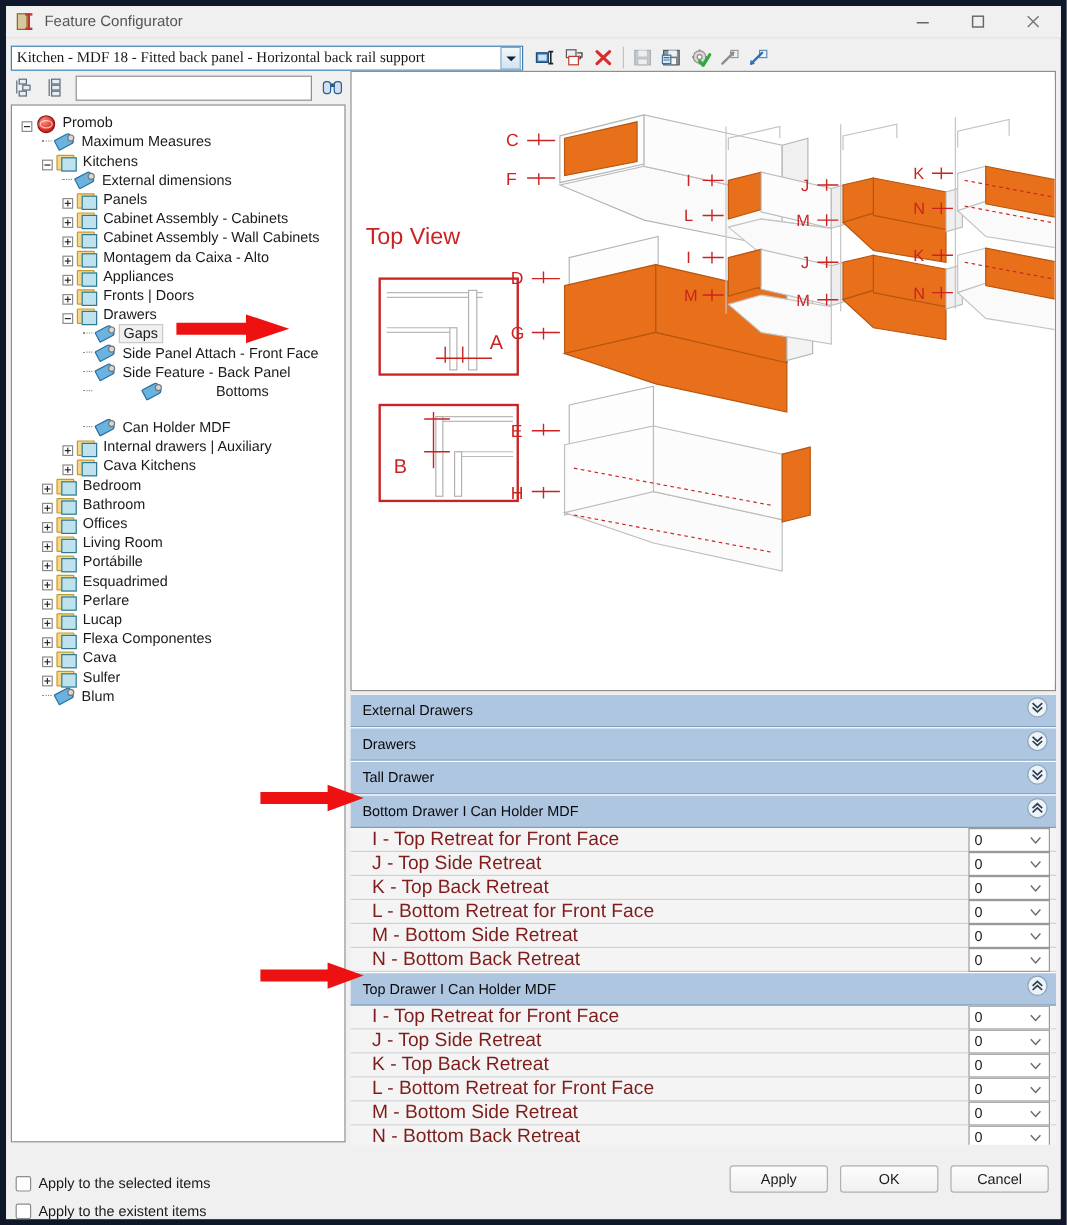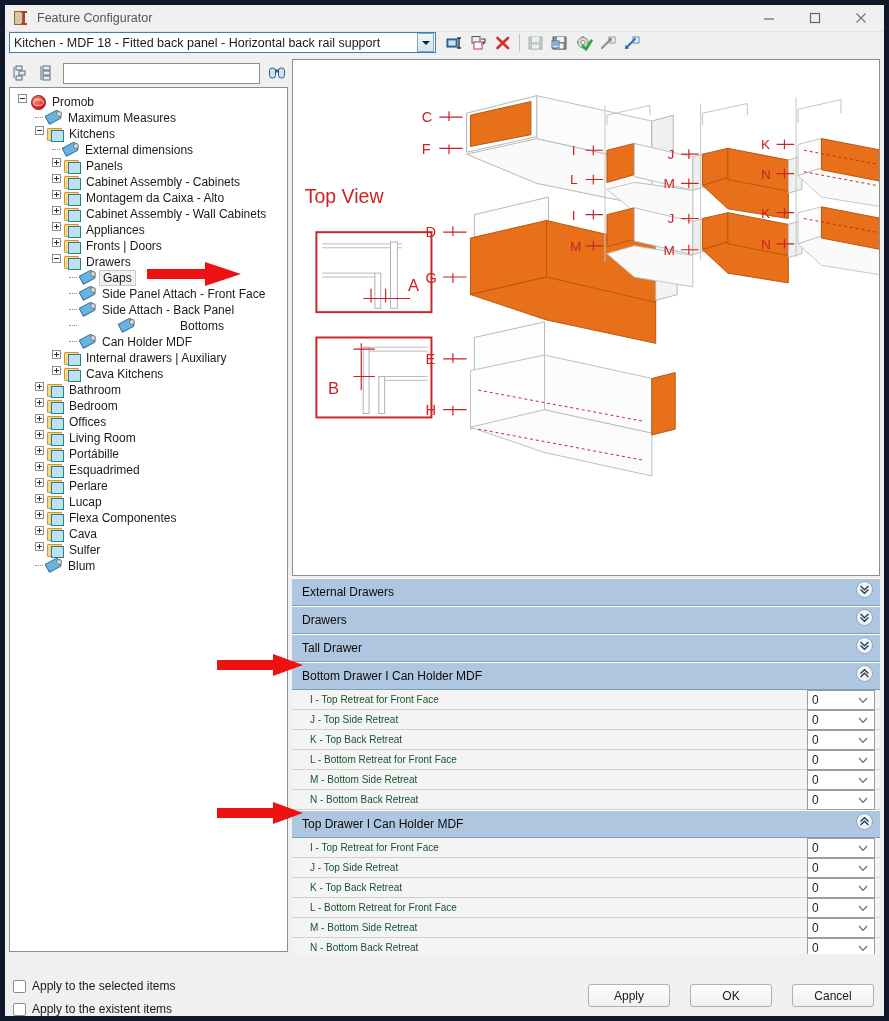--- a/index.html
+++ b/index.html
@@ -60,23 +60,24 @@
     width: 46px; height: 27px;
     display: flex; align-items: center; justify-content: center;
     color: #777;
   }
   .wbtn svg { display: block; }
 
   
   .combobar {
     height: 27px;
     display: flex;
-    align-items: flex-start;
+    align-items: flex-end;
     padding: 0 4px 0 4px;
     flex: 0 0 auto;
+    font-family: Liberation Serif, serif;
   }
   .combo {
     width: 427px; height: 21px;
     border: 1px solid #3c7fb1;
     background: #fff;
     display: flex; align-items: center;
     position: relative;
   }
   .combo .val {
     flex: 1 1 auto;
@@ -128,21 +129,21 @@
   .treepanel {
     flex: 1 1 auto;
     border: 1px solid #8e8e8e;
     background: #fff;
     overflow: hidden;
     position: relative;
     margin-bottom: 2px;
   }
   .tree { padding: 6px 0 0 8px; }
   .tnode {
-    display: flex; align-items: flex-start; height: 16px;
+    display: flex; align-items: flex-end; height: 16px;
     position: relative; white-space: nowrap;
   }
   .tnode .lbl { font-size: 12px; line-height: 16px; padding-left: 3px; }
   .tnode .lbl.sel {
     background: #f0f0f0; border: 1px solid #c9c9c9;
     padding: 0 3px; line-height: 14px;
   }
   .exp {
     width: 9px; height: 9px; border: 1px solid #8b8b8b; background: #fff;
     position: relative; flex: 0 0 auto; margin-right: 3px;
@@ -232,21 +233,21 @@
     background: #eef3f8; border: 1px solid #8ba4bd;
     display: flex; align-items: center; justify-content: center;
     color: #2c3e50;
   }
   .prow {
     height: 20px; display: flex; align-items: center;
     background: #f4f4f4;
     border-bottom: 1px solid #d0d0d0;
   }
   .prow .plabel {
-    flex: 1 1 auto; padding-left: 18px; font-size: 10px; color: #14532d;
+    flex: 1 1 auto; padding-left: 18px; font-size: 16px; color: #7f1d1d;
     white-space: nowrap; overflow: hidden;
   }
   .pfield {
     width: 68px; flex: 0 0 68px; height: 20px;
     background: #fff; border: 1px solid #9a9a9a;
     display: flex; align-items: center; position: relative;
     margin-right: 5px;
   }
   .pfield .v { padding-left: 4px; font-size: 12px; flex: 1 1 auto; }
   .pfield .cv { margin-right: 6px; color: #555; }
@@ -258,22 +259,22 @@
     padding: 4px 4px 0 8px;
     position: relative;
   }
   .checks { display: flex; flex-direction: column; gap: 9px; padding-top: 5px; }
   .chk { display: flex; align-items: center; gap: 6px; font-size: 12px; }
   .chkbox {
     width: 13px; height: 13px; border: 1px solid #8d8d8d; background: #fff;
     border-radius: 2px; flex: 0 0 auto;
   }
   .btns {
-    position: absolute; right: 10px; bottom: 9px;
-    display: flex; gap: 20px; margin-top: 21px;
+    position: absolute; right: 10px; bottom: 22px;
+    display: flex; gap: 10px; margin-top: 21px;
   }
   .btn {
     width: 82px; height: 23px;
     background: linear-gradient(#fdfdfd, #f0f0f0);
     border: 1px solid #b0b0b0; border-radius: 3px;
     display: flex; align-items: center; justify-content: center;
     font-size: 12px; color: #1a1a1a;
   }
 
   
@@ -464,28 +465,28 @@
               <span class="ico folder">
                 <i></i>
               </span>
               <span class="lbl">Cabinet Assembly - Cabinets</span>
             </div>
             <div class="tnode" style="padding-left: 34px;">
               <span class="exp plus"></span>
               <span class="ico folder">
                 <i></i>
               </span>
+              <span class="lbl">Cabinet Assembly - Wall Cabinets</span>
+            </div>
+            <div class="tnode" style="padding-left: 34px;">
+              <span class="exp plus"></span>
+              <span class="ico folder">
+                <i></i>
+              </span>
               <span class="lbl">Montagem da Caixa - Alto</span>
-            </div>
-            <div class="tnode" style="padding-left: 34px;">
-              <span class="exp plus"></span>
-              <span class="ico folder">
-                <i></i>
-              </span>
-              <span class="lbl">Cabinet Assembly - Wall Cabinets</span>
             </div>
             <div class="tnode" style="padding-left: 34px;">
               <span class="exp plus"></span>
               <span class="ico folder">
                 <i></i>
               </span>
               <span class="lbl">Appliances</span>
             </div>
             <div class="tnode" style="padding-left: 34px;">
               <span class="exp plus"></span>
@@ -507,28 +508,28 @@
               <span class="lbl sel">Gaps</span>
             </div>
             <div class="tnode" style="padding-left: 51px;">
               <span class="dots"></span>
               <span class="ico tag"></span>
               <span class="lbl">Side Panel Attach - Front Face</span>
             </div>
             <div class="tnode" style="padding-left: 51px;">
               <span class="dots"></span>
               <span class="ico tag"></span>
-              <span class="lbl">Side Attach - Back Panel</span>
+              <span class="lbl">Side Feature - Back Panel</span>
             </div>
             <div class="tnode" style="padding-left: 51px; gap: 39px;">
               <span class="dots"></span>
               <span class="ico tag"></span>
               <span class="lbl">Bottoms</span>
             </div>
-            <div class="tnode" style="padding-left: 51px;">
+            <div class="tnode" style="padding-left: 51px; margin-top: 14px;">
               <span class="dots"></span>
               <span class="ico tag"></span>
               <span class="lbl">Can Holder MDF</span>
             </div>
             <div class="tnode" style="padding-left: 34px;">
               <span class="exp plus"></span>
               <span class="ico folder">
                 <i></i>
               </span>
               <span class="lbl">Internal drawers | Auxiliary</span>
@@ -538,28 +539,28 @@
               <span class="ico folder">
                 <i></i>
               </span>
               <span class="lbl">Cava Kitchens</span>
             </div>
             <div class="tnode" style="padding-left: 17px;">
               <span class="exp plus"></span>
               <span class="ico folder">
                 <i></i>
               </span>
+              <span class="lbl">Bedroom</span>
+            </div>
+            <div class="tnode" style="padding-left: 17px;">
+              <span class="exp plus"></span>
+              <span class="ico folder">
+                <i></i>
+              </span>
               <span class="lbl">Bathroom</span>
-            </div>
-            <div class="tnode" style="padding-left: 17px;">
-              <span class="exp plus"></span>
-              <span class="ico folder">
-                <i></i>
-              </span>
-              <span class="lbl">Bedroom</span>
             </div>
             <div class="tnode" style="padding-left: 17px;">
               <span class="exp plus"></span>
               <span class="ico folder">
                 <i></i>
               </span>
               <span class="lbl">Offices</span>
             </div>
             <div class="tnode" style="padding-left: 17px;">
               <span class="exp plus"></span>

